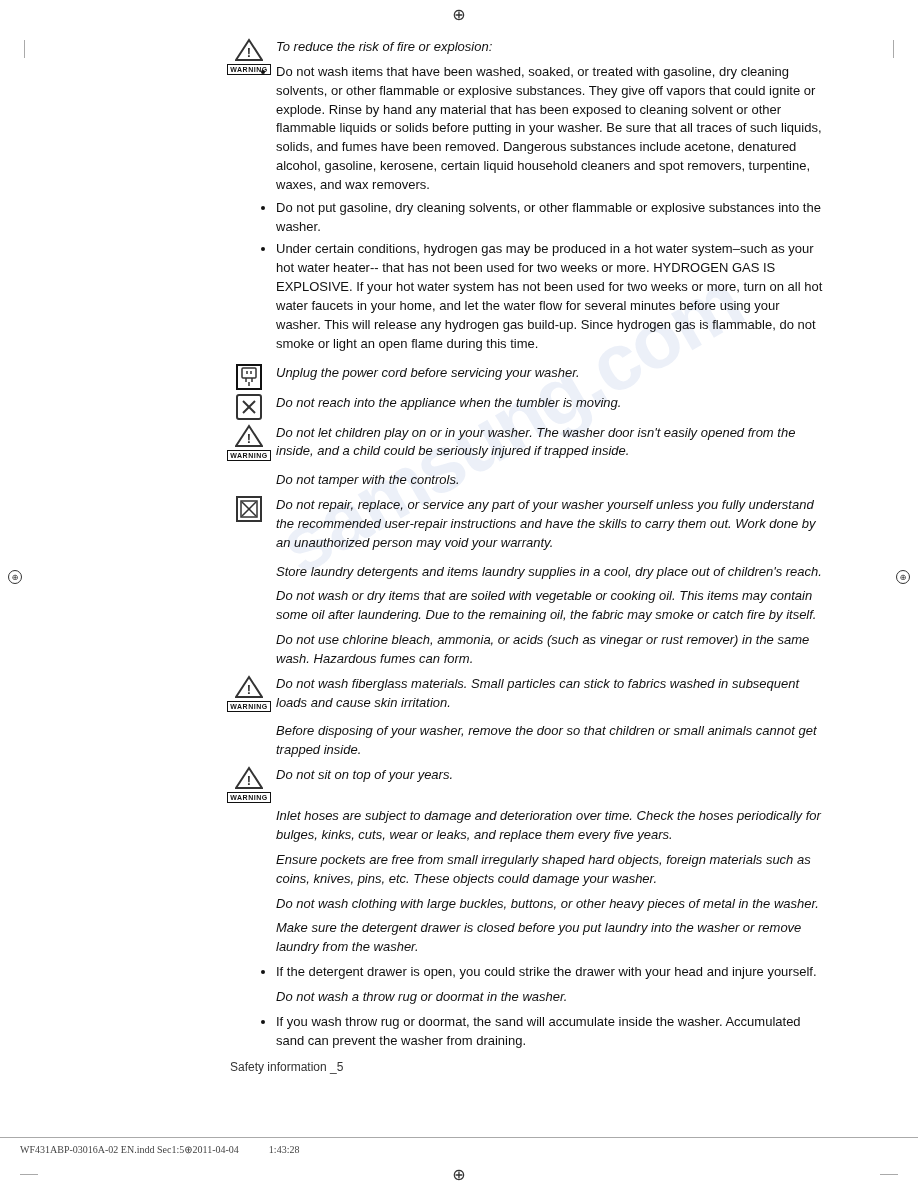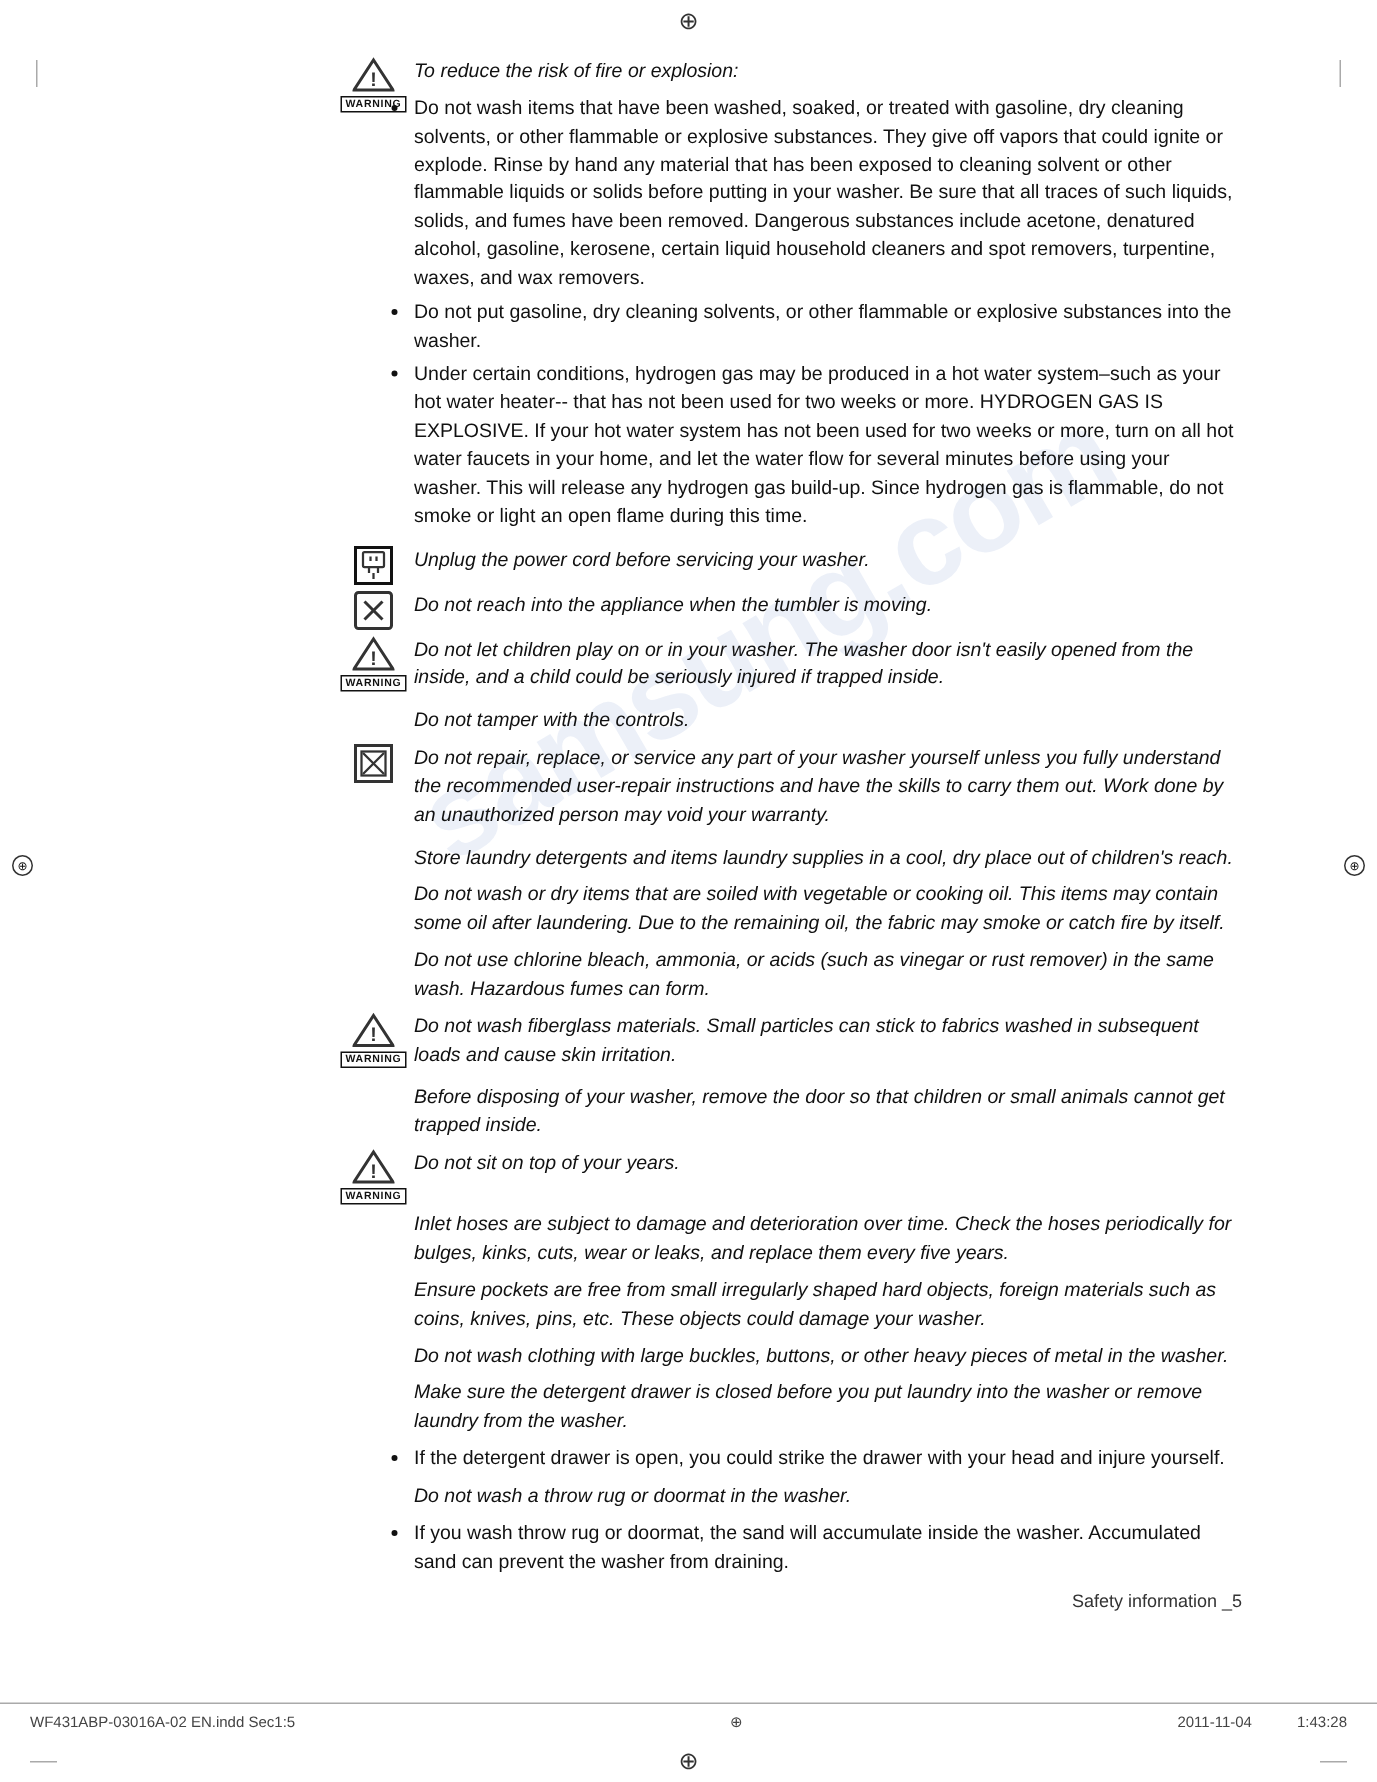--- a/index.html
+++ b/index.html
@@ -140,43 +140,43 @@
     .section {
       margin-bottom: 4px;
     }
 
     
     .footer {
       border-top: 1px solid #aaa;
       padding: 6px 20px;
       display: flex;
       align-items: center;
-      justify-content: space-between;
       font-size: 10px;
       color: #444;
+      font-family: Liberation Serif, serif;
     }
 
     .footer-left {
       font-size: 10px;
     }
 
     .footer-center {
       display: flex;
       align-items: center;
       gap: 6px;
     }
 
     .footer-right {
       display: flex;
       gap: 30px;
       font-size: 10px;
     }
 
     .page-label {
-      text-align: right;
+      text-align: left;
       font-size: 12px;
       color: #333;
       padding-right: 0;
       margin-bottom: 4px;
       margin-top: 10px;
     }
 
     .bottom-marks {
       display: flex;
       justify-content: space-between;
@@ -370,21 +370,21 @@
 
     </div>
   </div>
 
   <div class="footer">
     <span class="footer-left">WF431ABP-03016A-02  EN.indd  Sec1:5</span>
     <div class="footer-center">
       <span>⊕</span>
     </div>
     <div class="footer-right">
-      <span>2011-11-04</span>
+      <span>2011-04-04</span>
       <span>1:43:28</span>
     </div>
   </div>
 
   <div class="bottom-marks">
     <div class="bottom-mark-line"></div>
     <span style="font-size:16px;color:#333;">⊕</span>
     <div class="bottom-mark-line"></div>
   </div>
 

